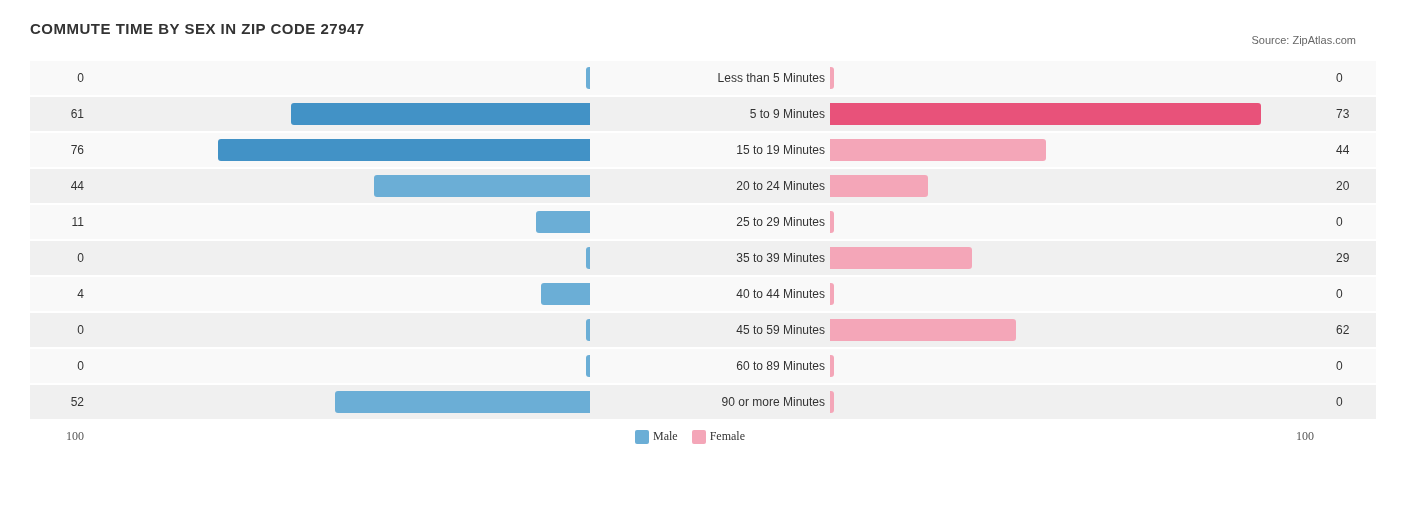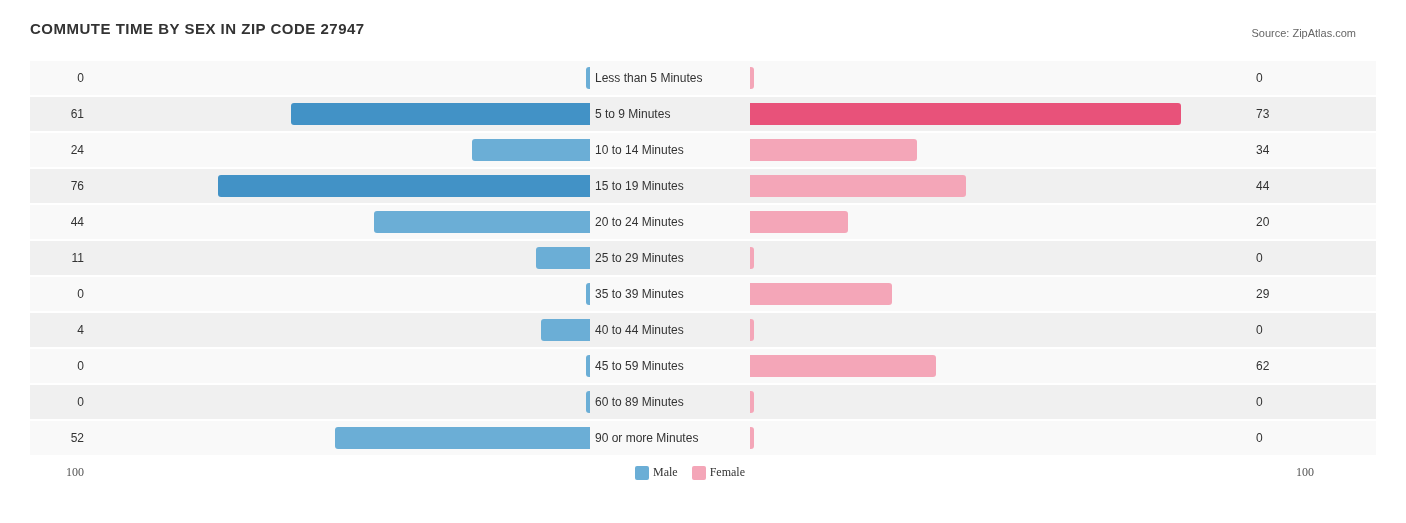--- a/index.html
+++ b/index.html
@@ -13,21 +13,21 @@
     .chart-title {
       font-size: 15px;
       font-weight: bold;
       text-transform: uppercase;
       color: #333;
       margin-bottom: 24px;
       letter-spacing: 0.5px;
     }
     .source {
       position: absolute;
-      top: 7px;
+      top: 14px;
       right: 20px;
       font-size: 11px;
       color: #666;
     }
     .chart-area {
       position: relative;
       width: 100%;
     }
     .row {
       display: flex;
@@ -60,22 +60,22 @@
     .left-bar {
       height: 22px;
       background: #6baed6;
       border-radius: 3px 0 0 3px;
       display: flex;
       align-items: center;
       justify-content: flex-end;
       padding-right: 4px;
     }
     .label-cell {
-      width: 160px;
-      text-align: left;
+      width: 240px;
+      text-align: right;
       font-size: 12px;
       color: #333;
       flex-shrink: 0;
       padding: 0 5px;
     }
     .right-bar-container {
       width: 500px;
       display: flex;
       justify-content: flex-start;
       align-items: center;
@@ -175,31 +175,20 @@
       <div class="row">
         <div class="left-num">61</div>
         <div class="left-bar-container">
           <div class="left-bar highlight" style="width: 298.9px;"></div>
         </div>
         <div class="label-cell">5 to 9 Minutes</div>
         <div class="right-bar-container">
           <div class="right-bar highlight" style="width: 431.2px;"></div>
         </div>
         <div class="right-num">73</div>
-      </div>
-      <div class="row">
-        <div class="left-num">24</div>
-        <div class="left-bar-container">
-          <div class="left-bar" style="width: 117.6px;"></div>
-        </div>
-        <div class="label-cell">10 to 14 Minutes</div>
-        <div class="right-bar-container">
-          <div class="right-bar" style="width: 166.6px;"></div>
-        </div>
-        <div class="right-num">34</div>
       </div>
       <div class="row">
         <div class="left-num">76</div>
         <div class="left-bar-container">
           <div class="left-bar highlight" style="width: 372.4px;"></div>
         </div>
         <div class="label-cell">15 to 19 Minutes</div>
         <div class="right-bar-container">
           <div class="right-bar" style="width: 215.6px;"></div>
         </div>

